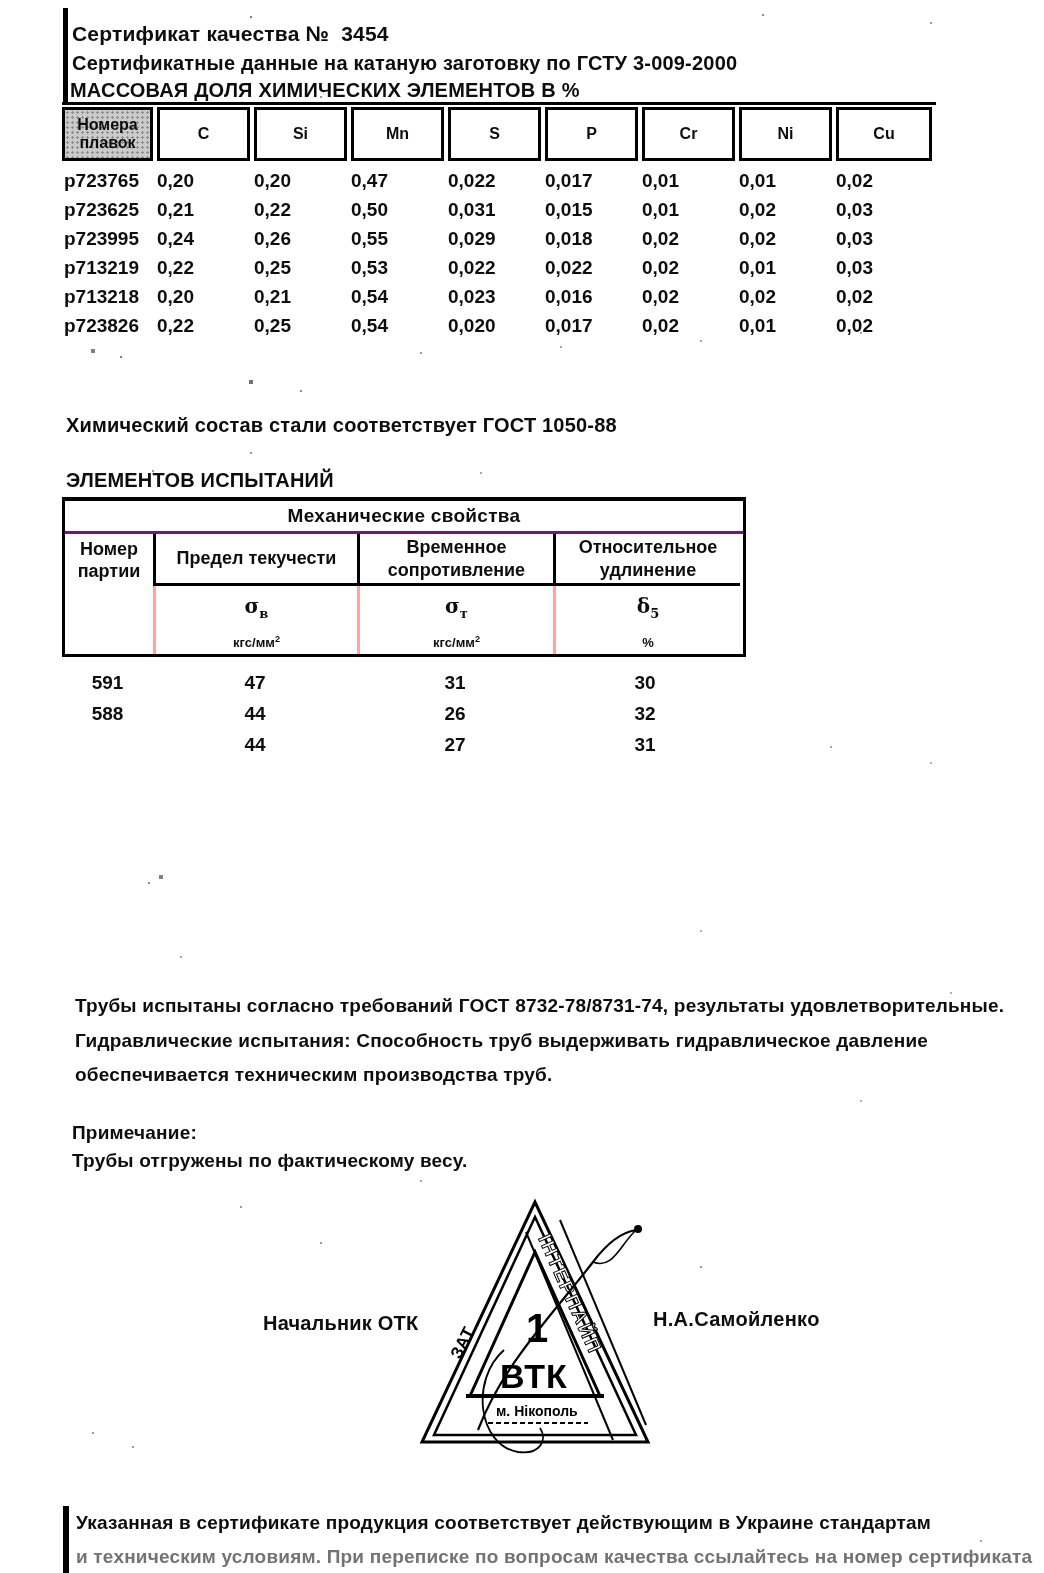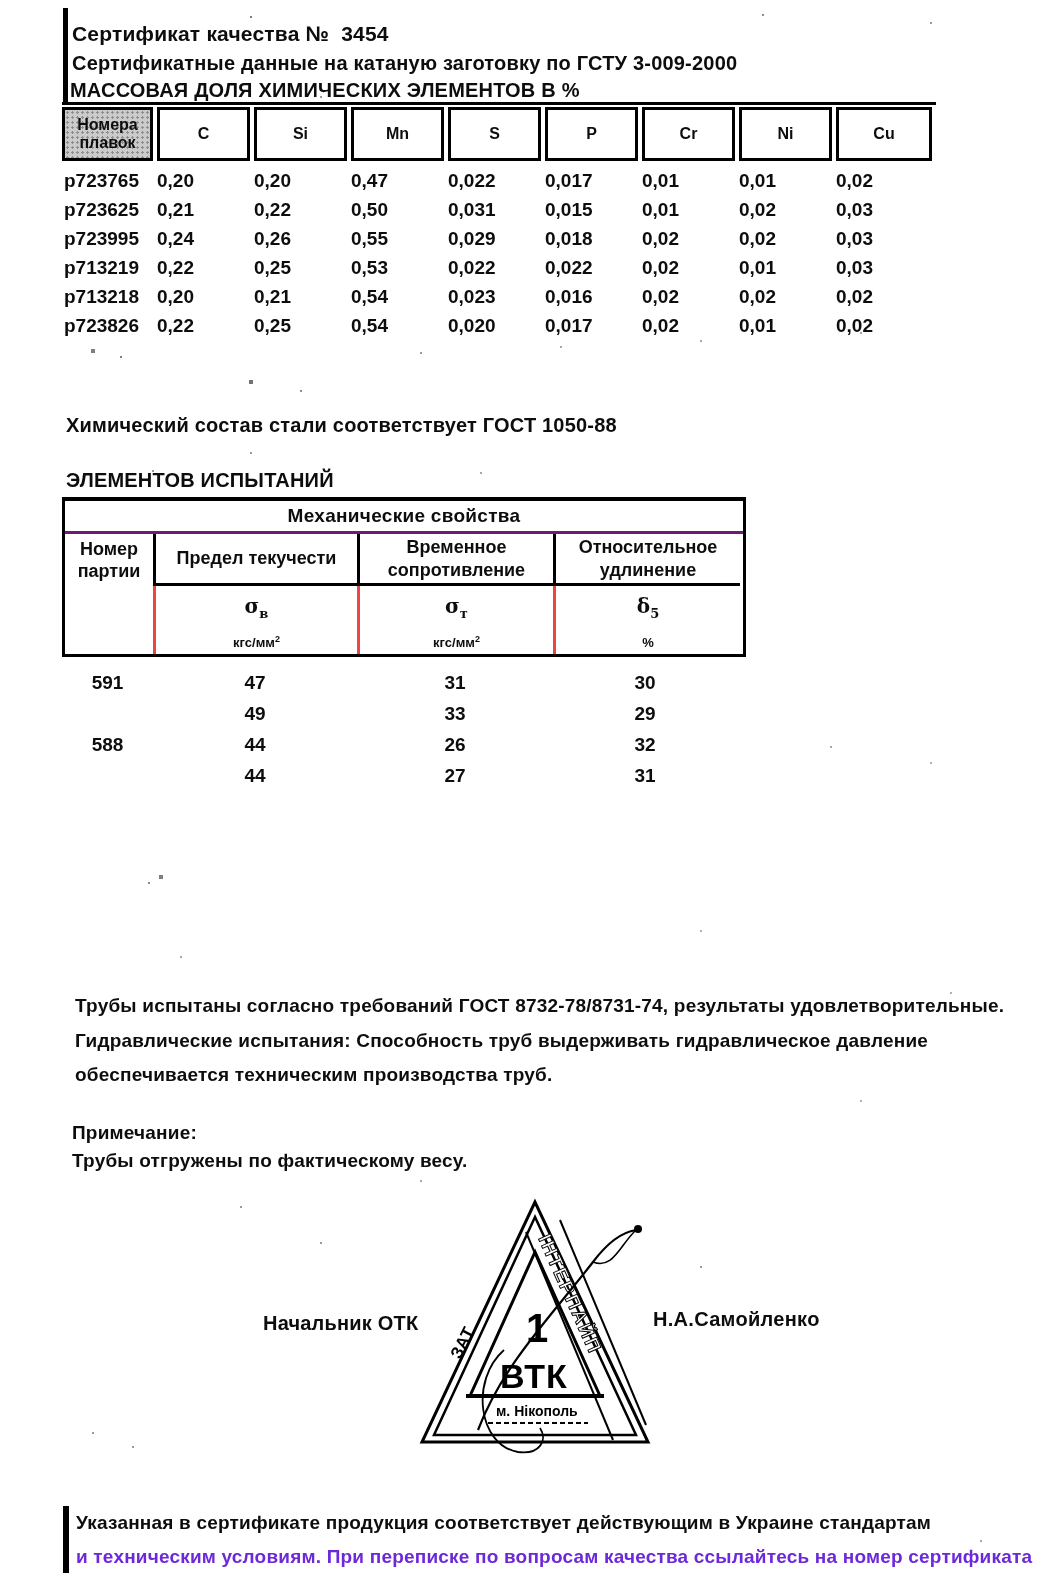--- a/index.html
+++ b/index.html
@@ -27,34 +27,34 @@
   .mech{left:62px;top:497px;width:678px;border:3px solid #000;border-top-width:4px;}
   .mech-banner{height:30px;border-bottom:3px solid #701a75;display:flex;align-items:center;
       justify-content:center;font-weight:bold;font-size:19px;letter-spacing:.3px;}
   .mech-cols{display:grid;grid-template-columns:91px 204px 196px 184px;}
   .mech-cols > div{border-right:3px solid #000;border-bottom:3px solid #000;height:52px;
       display:flex;align-items:center;justify-content:center;text-align:center;
       font-weight:bold;font-size:18px;line-height:1.25;padding:2px 4px;box-sizing:border-box;}
   .mech-cols > div:first-child{border-bottom:none;}
   .mech-cols > div:last-child{border-right:none;}
   .mech-sub{display:grid;grid-template-columns:91px 204px 196px 184px;}
-  .mech-sub > div{border-right:3px solid #ef4444;height:68px;box-sizing:border-box;
+  .mech-sub > div{border-right:3px solid #fca5a5;height:68px;box-sizing:border-box;
       display:flex;flex-direction:column;align-items:center;justify-content:space-between;
       padding:8px 0 4px 0;}
   .mech-sub > div:last-child{border-right:none;}
   .sym{font-weight:bold;font-size:20px;font-family:"DejaVu Serif",serif;}
   .sym sub{font-size:13px;}
   .unit{font-weight:bold;font-size:13px;}
   .unit sup{font-size:9px;}
   .mech-data{left:62px;top:672px;width:678px;}
   .mech-row{display:grid;grid-template-columns:91px 204px 196px 184px;height:31px;}
   .mech-row > div{font-weight:bold;font-size:19px;text-align:center;}
   
   .para{font-weight:bold;font-size:19px;letter-spacing:.2px;white-space:pre-wrap;}
-  .blurred{filter:blur(0.5px);color:#6d28d9;}
+  .blurred{filter:blur(0.5px);color:#737373;}
   
   svg text{font-family:"Liberation Sans",sans-serif;}
   
   .noise{width:2px;height:2px;background:transparent;left:0;top:0;
     box-shadow:250px 16px 0 rgba(0,0,0,.5),762px 14px 0 rgba(0,0,0,.45),
       930px 22px 0 rgba(0,0,0,.4),320px 96px 0 rgba(0,0,0,.4),
       92px 350px 0 1px rgba(0,0,0,.5),120px 356px 0 rgba(0,0,0,.5),
       250px 381px 0 1px rgba(0,0,0,.55),300px 390px 0 rgba(0,0,0,.45),
       420px 352px 0 rgba(0,0,0,.4),560px 346px 0 rgba(0,0,0,.35),
       700px 340px 0 rgba(0,0,0,.35),860px 332px 0 rgba(0,0,0,.35),
@@ -191,26 +191,20 @@
 </div>
 
 <div class="abs mech-data">
     <div class="mech-row">
       <div>591</div>
       <div>47</div>
       <div>31</div>
       <div>30</div>
     </div>
     <div class="mech-row">
-      <div></div>
-      <div>49</div>
-      <div>33</div>
-      <div>29</div>
-    </div>
-    <div class="mech-row">
       <div>588</div>
       <div>44</div>
       <div>26</div>
       <div>32</div>
     </div>
     <div class="mech-row">
       <div></div>
       <div>44</div>
       <div>27</div>
       <div>31</div>

